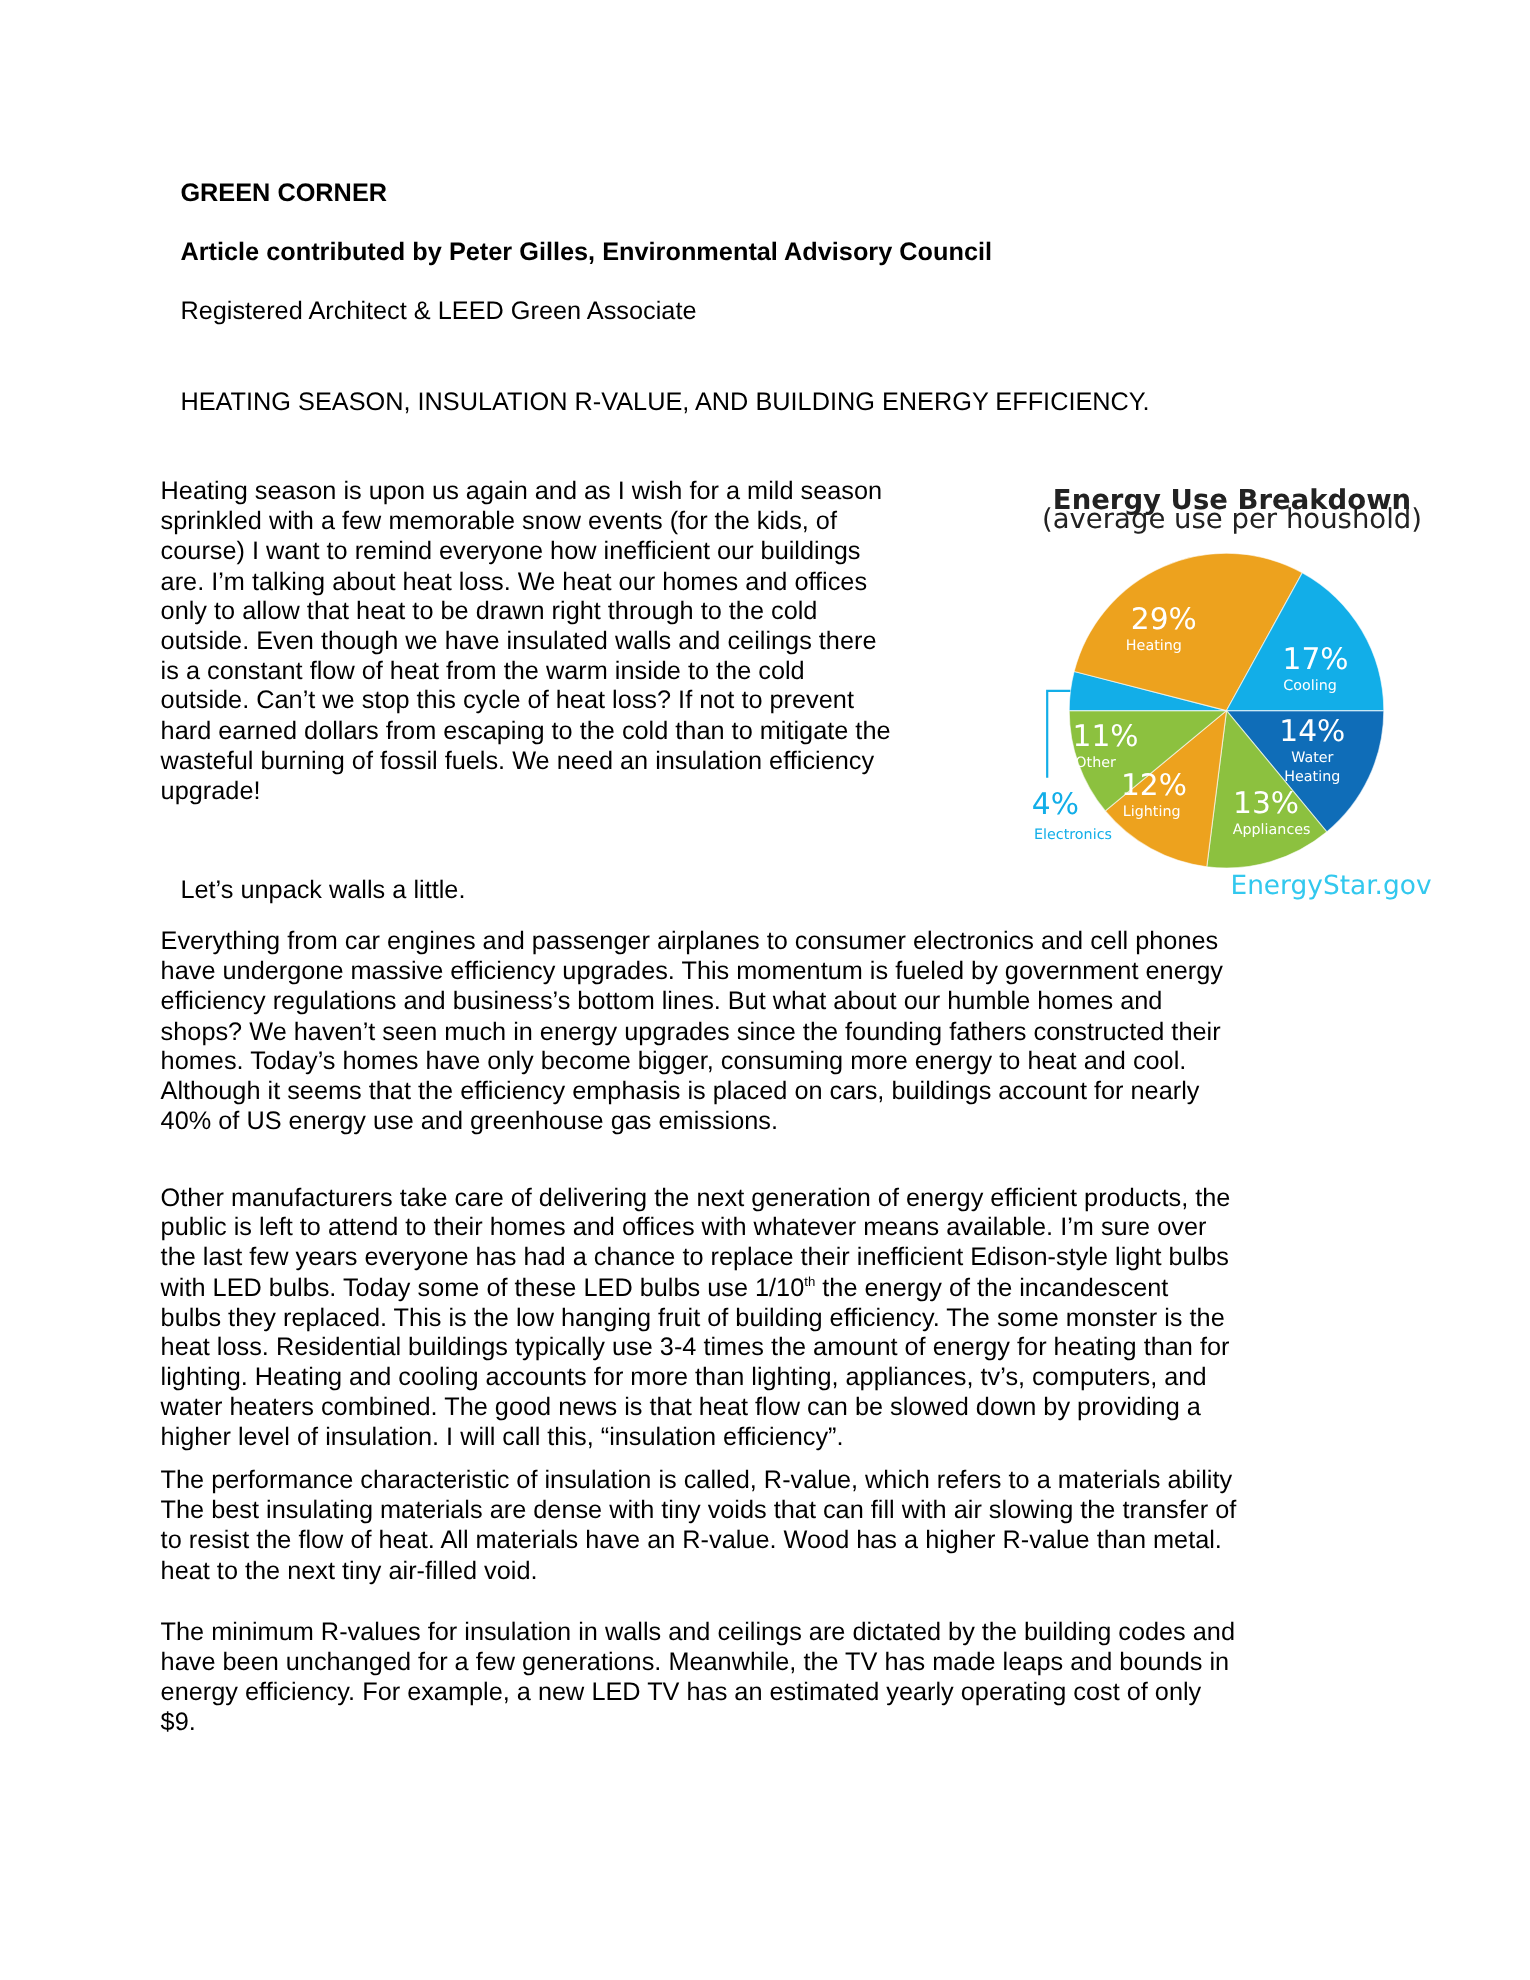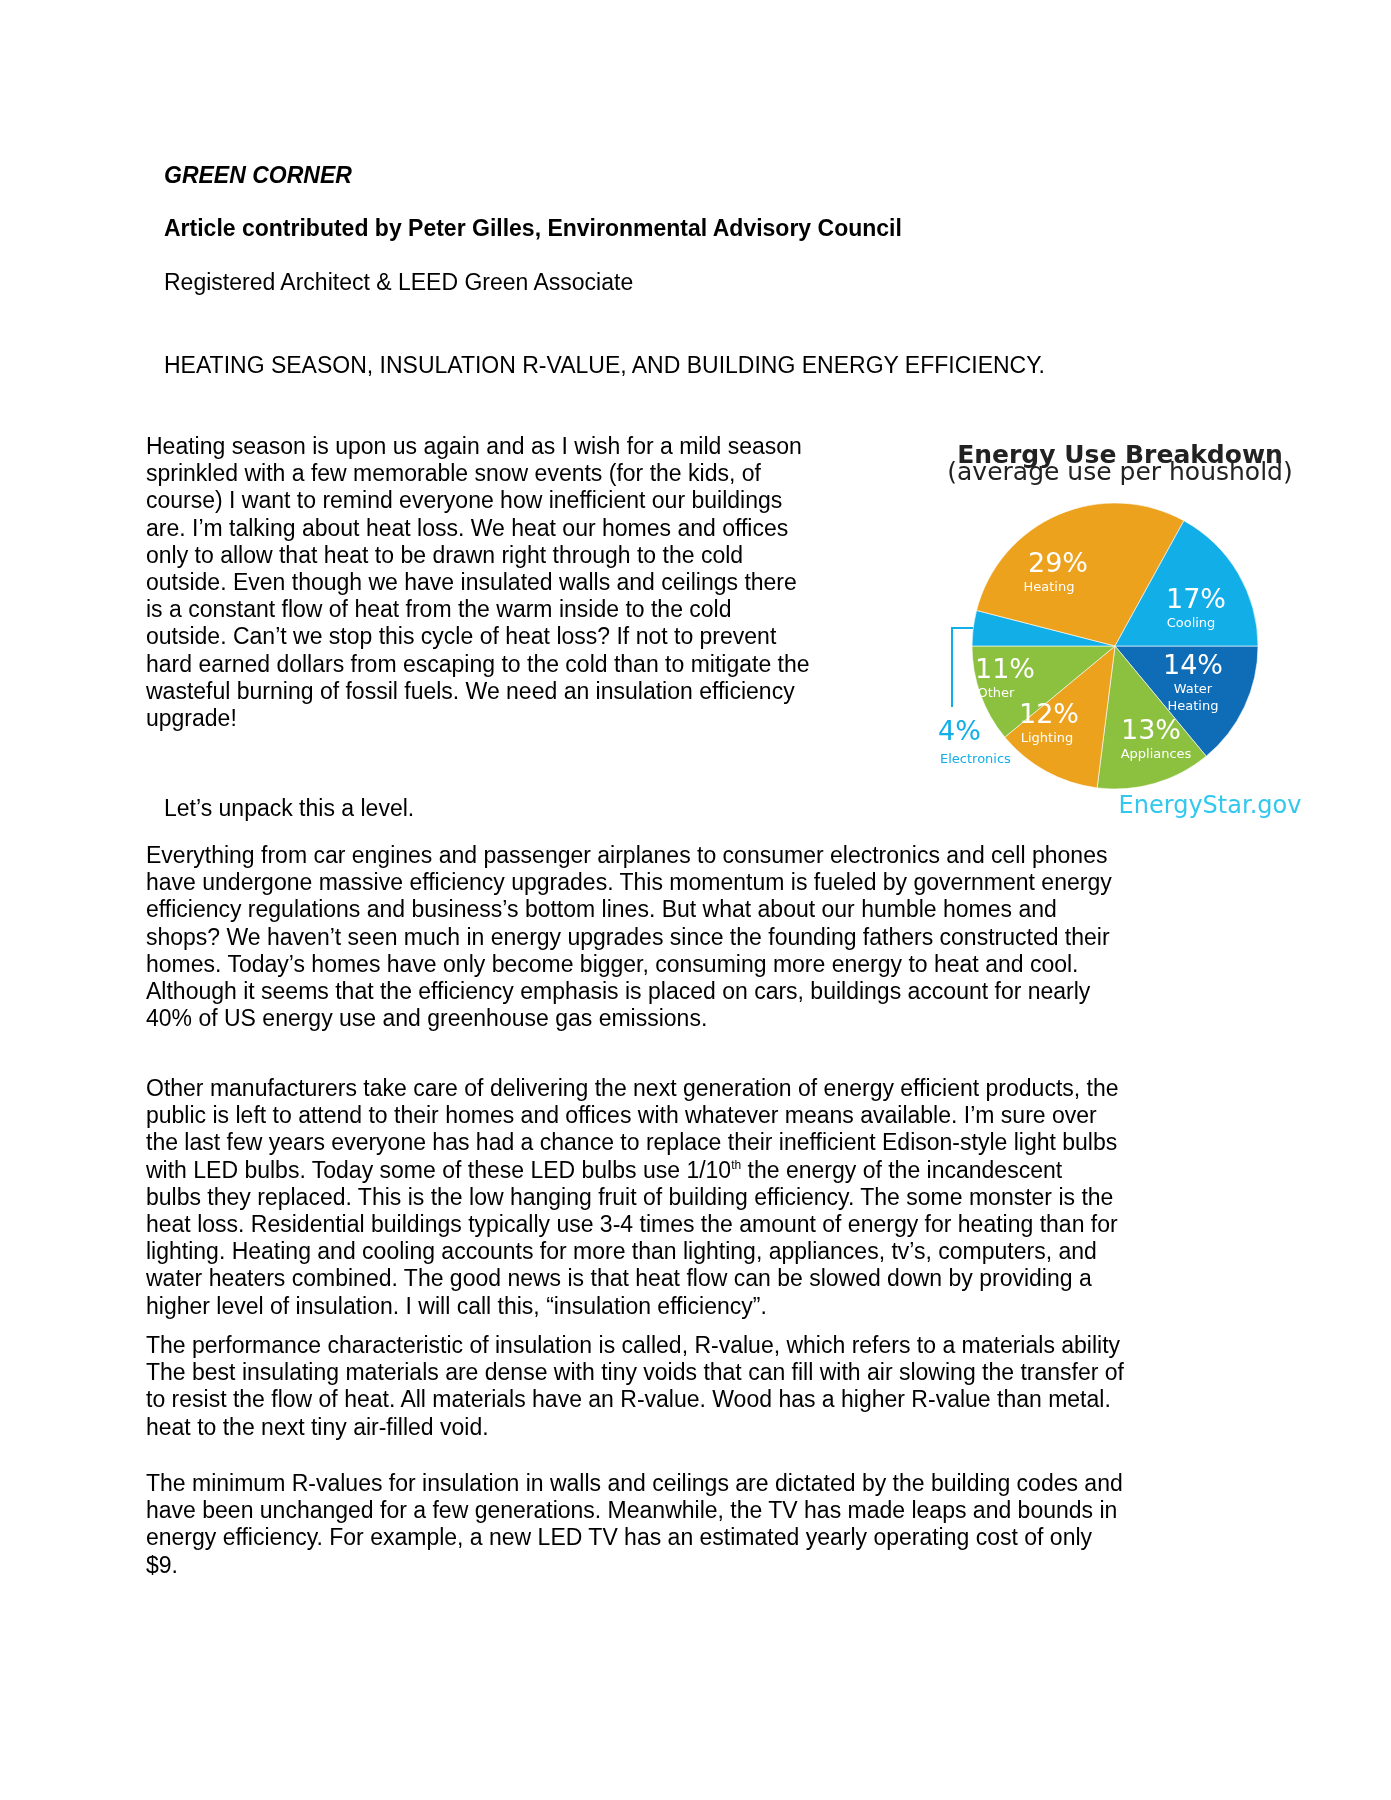--- a/index.html
+++ b/index.html
@@ -11,40 +11,40 @@
     .para span.l { display: block; white-space: nowrap; }
     sup { font-size: 12px; line-height: 0; vertical-align: 9px; }
     .chart { position: absolute; left: 920px; top: 420px; width: 400px; height: 410px; }
     .chart-title { position: absolute; left: 0; width: 400px; text-align: center;
                    font-family: "DejaVu Sans", sans-serif; font-size: 25px; color: #222; white-space: nowrap; }
     svg text { font-family: "DejaVu Sans", sans-serif; }
   </style>
 </head>
 <body>
 
-<div class="line bold" style="top:162px;font-style:italic;">GREEN CORNER</div>
+<div class="line bold" style="top:162px;">GREEN CORNER</div>
 <div class="line bold" style="top:215px;">Article contributed by Peter Gilles, Environmental Advisory Council</div>
 <div class="line" style="top:269px;">Registered Architect &amp; LEED Green Associate</div>
 <div class="line" style="top:352px;">HEATING SEASON, INSULATION R-VALUE, AND BUILDING ENERGY EFFICIENCY.</div>
 
 <div class="para" style="top:433px;">
   <span class="l">Heating season is upon us again and as I wish for a mild season</span>
   <span class="l">sprinkled with a few memorable snow events (for the kids, of</span>
   <span class="l">course) I want to remind everyone how inefficient our buildings</span>
   <span class="l">are.  I’m talking about heat loss.  We heat our homes and offices</span>
   <span class="l">only to allow that heat to be drawn right through to the cold</span>
   <span class="l">outside.  Even though we have insulated walls and ceilings there</span>
   <span class="l">is a constant flow of heat from the warm inside to the cold</span>
   <span class="l">outside.  Can’t we stop this cycle of heat loss?  If not to prevent</span>
   <span class="l">hard earned dollars from escaping to the cold than to mitigate the</span>
   <span class="l">wasteful burning of fossil fuels. We need an insulation efficiency</span>
   <span class="l">upgrade!</span>
 </div>
 
-<div class="line" style="top:795px;">Let’s unpack this a level.</div>
+<div class="line" style="top:795px;">Let’s unpack walls a little.</div>
 
 <div class="para" style="top:842px;">
   <span class="l">Everything from car engines and passenger airplanes to consumer electronics and cell phones</span>
   <span class="l">have undergone massive efficiency upgrades. This momentum is fueled by government energy</span>
   <span class="l">efficiency regulations and business’s bottom lines.  But what about our humble homes and</span>
   <span class="l">shops?  We haven’t seen much in energy upgrades since the founding fathers constructed their</span>
   <span class="l">homes.  Today’s homes have only become bigger, consuming more energy to heat and cool.</span>
   <span class="l">Although it seems that the efficiency emphasis is placed on cars, buildings account for nearly</span>
   <span class="l">40% of US energy use and greenhouse gas emissions.</span>
 </div>

